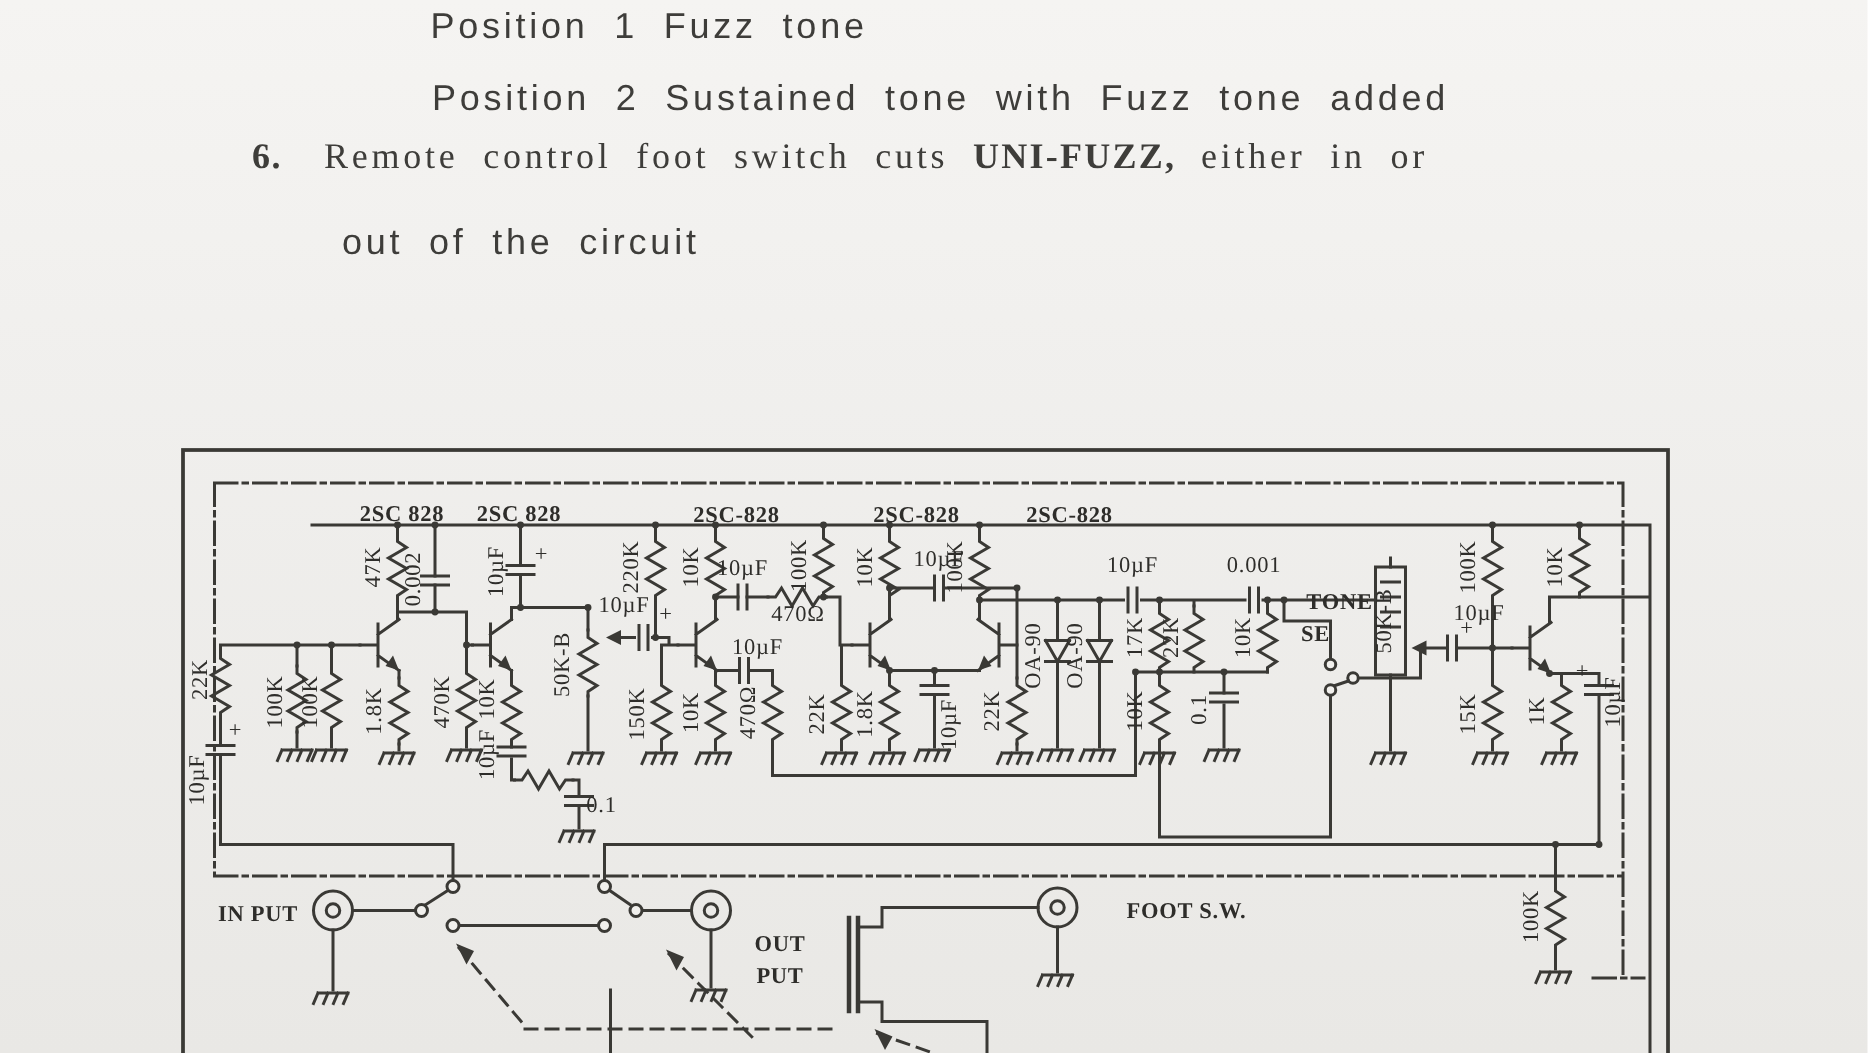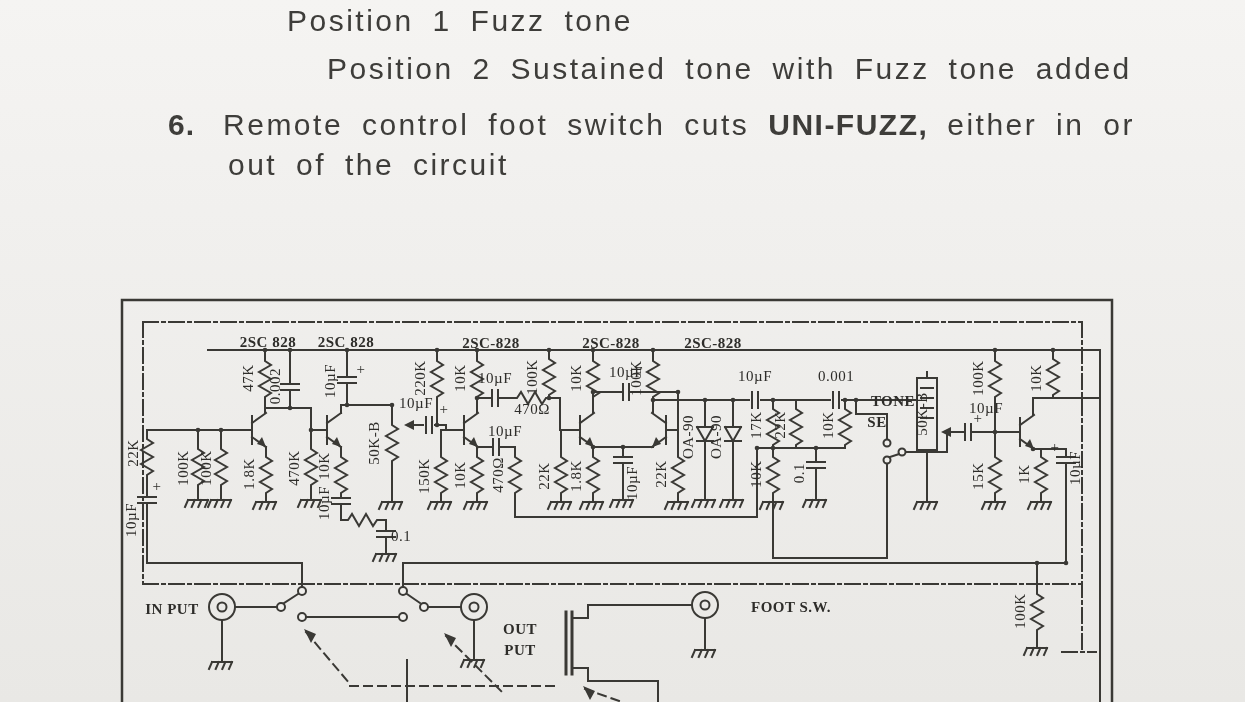--- a/index.html
+++ b/index.html
@@ -1,24 +1,24 @@
 <!DOCTYPE html>
 <html style="--paper: #f1f0ed; --ink: #3a3935; --text: #3e3d3a;"><head>
 <meta charset="utf-8">
 <style>
   html,body{margin:0;padding:0;}
   :root{--paper:#f1f0ed;--ink:#3a3935;--text:#3e3d3a;}
   .page{position:relative;width:1245px;height:702px;overflow:hidden;
         background:linear-gradient(180deg,#f5f4f2 0%,#f1f0ee 30%,#e9e8e5 100%);
         font-family:"Liberation Sans",sans-serif;}
   .line{position:absolute;white-space:nowrap;color:var(--text);
-        font-size:30px;letter-spacing:2.5px;word-spacing:8px;}
+        font-size:24px;letter-spacing:2.5px;word-spacing:8px;}
   .l1{left:287px;top:4px;}
-  .l2{left:288px;top:52px;margin-left:39px;}
-  .l3{left:168px;top:108px;}
+  .l2{left:288px;top:52px;}
+  .l3{left:168px;top:92px;font-family:Liberation Serif, serif;}
   .l4{left:228px;top:148px;text-align:center;}
   .num{margin-right:28px;font-weight:700;letter-spacing:1px;}
   .b{font-weight:700;letter-spacing:1.5px;}
   svg{position:absolute;left:0;top:0;}
   .ink{stroke:var(--ink);stroke-width:2;fill:none;stroke-linecap:square;}
   .thick{stroke-width:3;}
   .fillink{fill:var(--ink);stroke:none;}
   .dashdot{stroke-dasharray:15 4 3 4;}
   .dash{stroke-dasharray:8 6;}
   .node{fill:var(--ink);stroke:none;}

